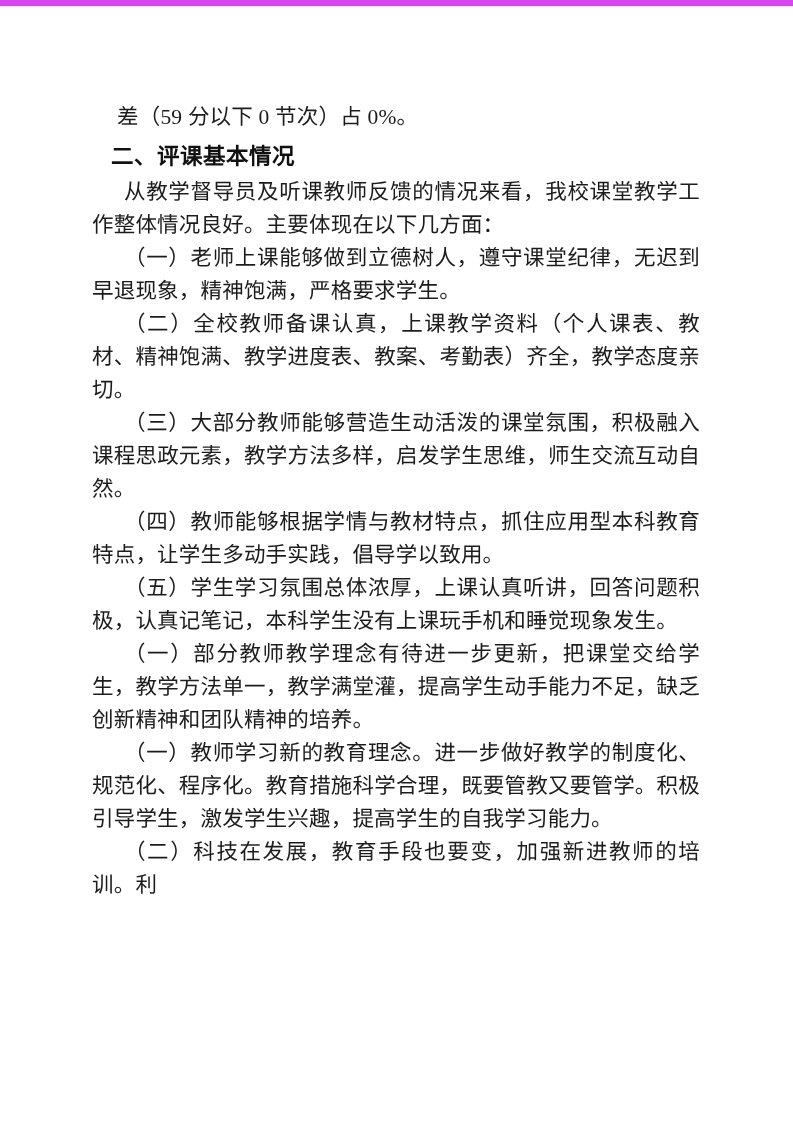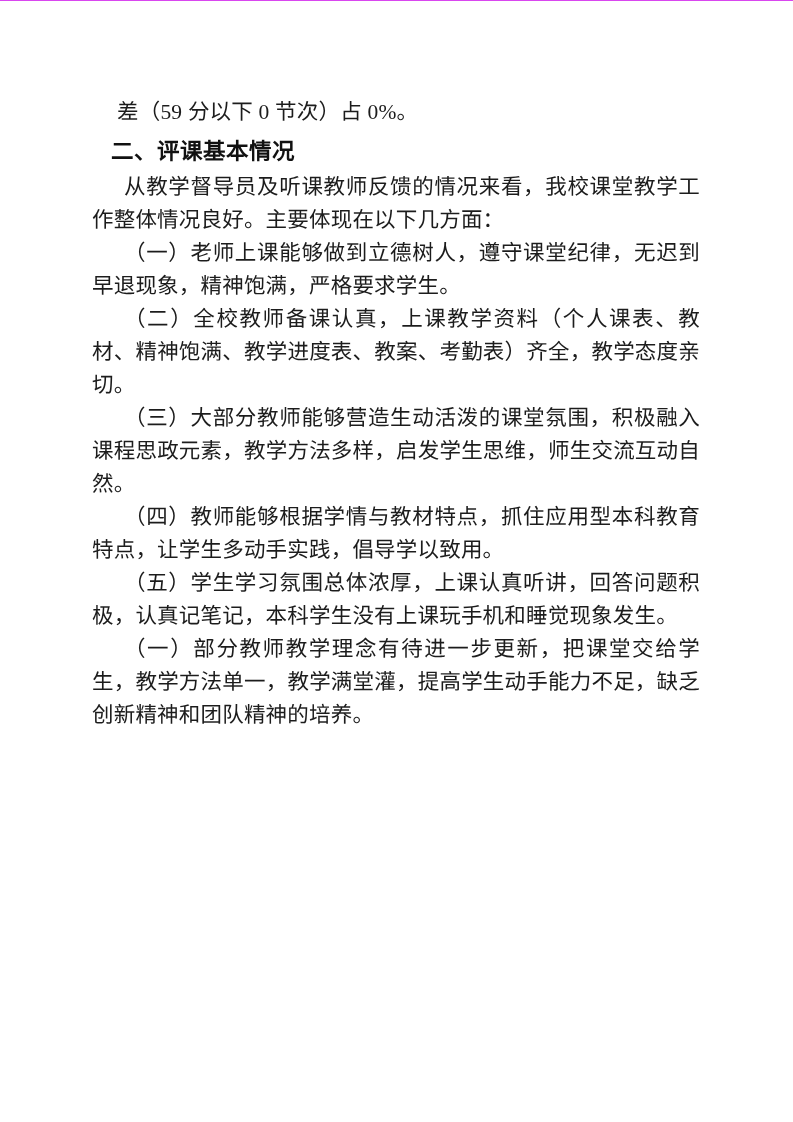--- a/index.html
+++ b/index.html
@@ -5,21 +5,21 @@
   html, body {
     margin: 0;
     padding: 0;
     background: #ffffff;
   }
   .page {
     position: relative;
     width: 793px;
     height: 1122px;
     background: #ffffff;
-    border-top: 1px solid #d946ef;
+    border-top: 6px solid #d946ef;
     overflow: hidden;
     box-sizing: border-box;
   }
   .content {
     position: absolute;
     left: 92px;
     top: 95px;
     width: 608px;
     color: #1c1c1c;
   }
@@ -67,16 +67,18 @@
 
     <p class="para">（四）教师能够根据学情与教材特点，抓住应用型本科教育特点，让学生多动手实践，倡导学以致用。</p>
 
     <p class="para">（五）学生学习氛围总体浓厚，上课认真听讲，回答问题积极，认真记笔记，本科学生没有上课玩手机和睡觉现象发生。</p>
 
 
     <p class="para">（一）部分教师教学理念有待进一步更新，把课堂交给学生，教学方法单一，教学满堂灌，提高学生动手能力不足，缺乏创新精神和团队精神的培养。</p>
 
 
 
+    <p class="para">（一）教师学习新的教育理念。进一步做好教学的制度化、规范化、程序化。教育措施科学合理，既要管教又要管学。积极引导学生，激发学生兴趣，提高学生的自我学习能力。</p>
 
+    <p class="para">（二）科技在发展，教育手段也要变，加强新进教师的培训。利</p>
 
   </div>
 </div>
 
 </body></html>

